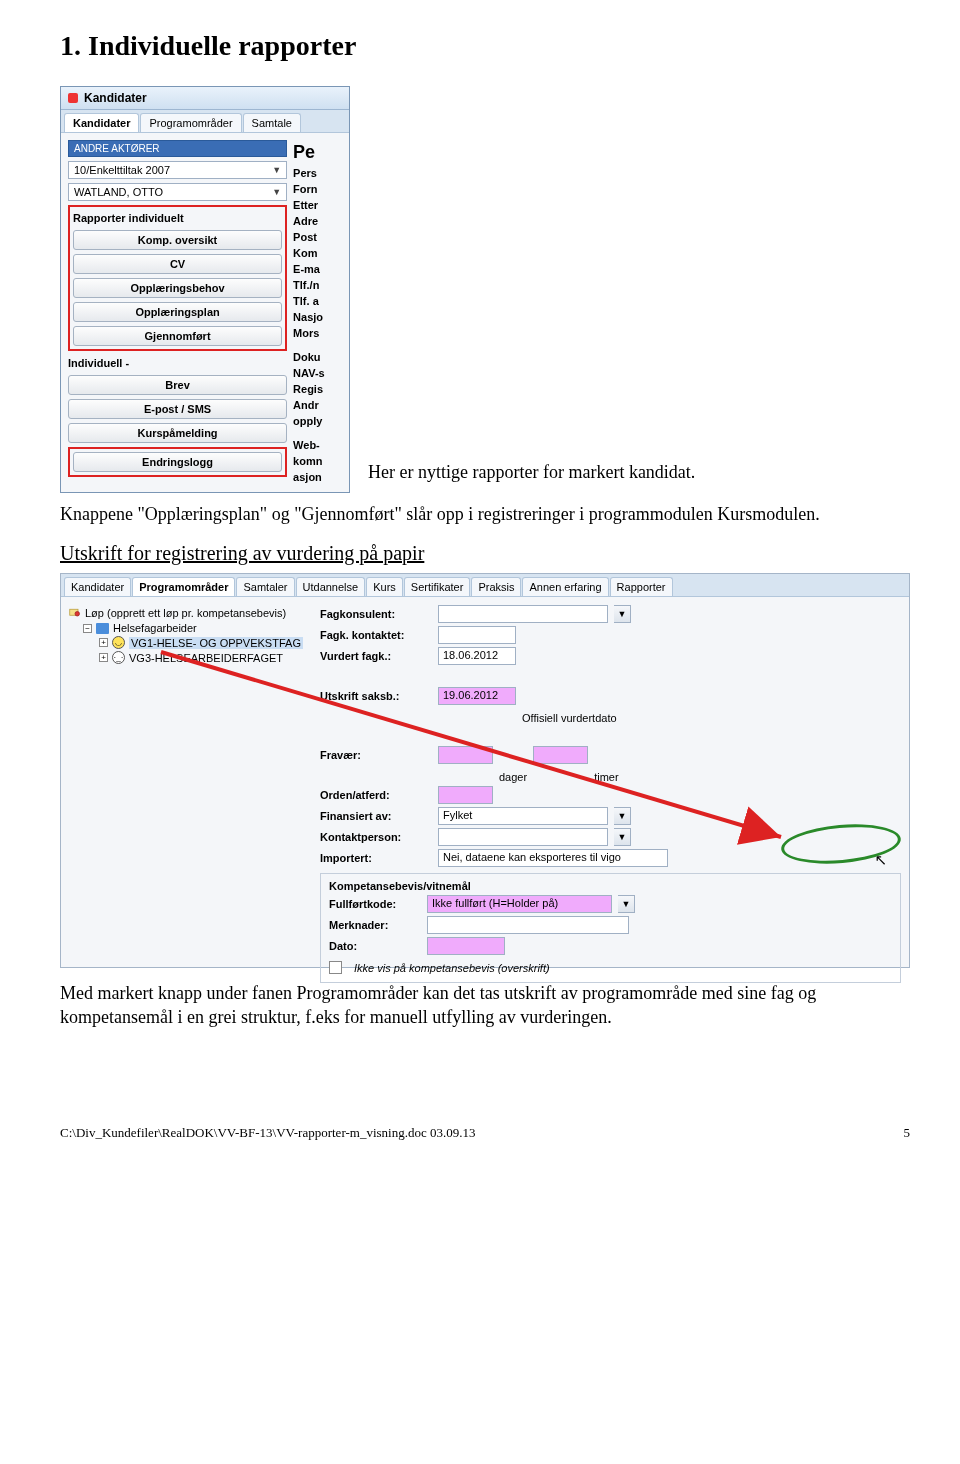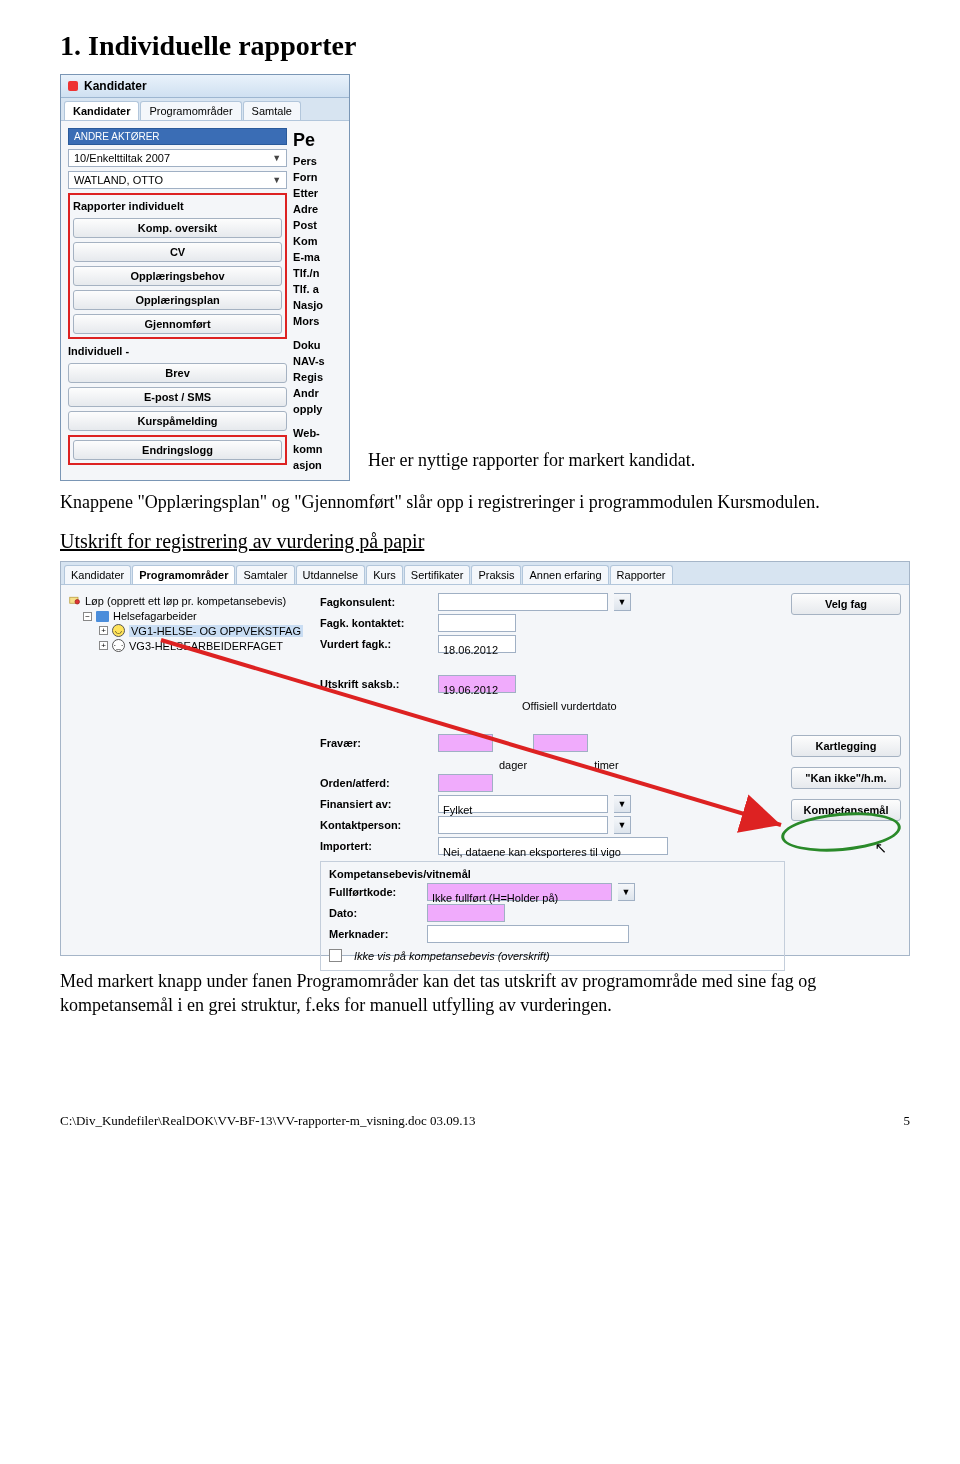--- a/index.html
+++ b/index.html
@@ -1,17 +1,17 @@
 <!DOCTYPE html>
 <html><head>
 <meta charset="utf-8">
 <style>
 * { box-sizing: border-box; margin: 0; padding: 0; }
 body { font-family: "Times New Roman", Times, serif; font-size: 18px; color: #000; background: #fff; width: 960px; padding: 30px 50px 20px 60px; }
-h1 { font-size: 28px; font-weight: bold; margin-bottom: 12px; font-family: Liberation Serif, serif; }
+h1 { font-size: 28px; font-weight: bold; margin-bottom: 24px; font-family: Liberation Serif, serif; }
 .intro-block { display: flex; align-items: flex-end; gap: 18px; margin-bottom: 10px; }
 .win-shell { border: 1px solid #7a96b5; background: #dfe9f5; width: 290px; font-family: Tahoma, Arial, sans-serif; font-size: 11px; }
 .titlebar { background: linear-gradient(#e9f2fb, #cfe0f1); padding: 4px 7px; display: flex; align-items: center; gap: 6px; border-bottom: 1px solid #9db6d1; font-size: 12px; font-weight: bold; }
 .title-dot { width: 10px; height: 10px; background: #e33; border-radius: 2px; }
 .tabs-row { display: flex; background: #d7e4f1; gap: 1px; padding: 3px 3px 0 3px; border-bottom: 1px solid #b2c6db; }
 .tab { background: #f4f7fb; border: 1px solid #b2c6db; border-bottom: none; border-radius: 3px 3px 0 0; padding: 3px 8px; font-size: 11px; }
 .tab.active { background: #fff; font-weight: bold; }
 .panel-body { background: #f4f6f9; padding: 7px; display: flex; gap: 6px; }
 .panel-col { display: flex; flex-direction: column; gap: 4px; width: 224px; }
 .right-slice { width: 50px; overflow: hidden; font-size: 11px; font-weight: bold; }
@@ -31,21 +31,21 @@
 .tree-icon { width: 12px; height: 12px; }
 .tree-items { margin-left: 14px; }
 .tree-row { display: flex; align-items: center; gap: 4px; padding: 1px 0; }
 .exp { width: 9px; height: 9px; border: 1px solid #888; font-size: 8px; line-height: 7px; text-align: center; background: #fff; }
 .face { width: 13px; height: 13px; border-radius: 50%; border: 1px solid #555; background: #ffe35a; display: flex; align-items: center; justify-content: center; font-size: 8px; }
 .folder { width: 13px; height: 11px; background: #4a8ddb; border-radius: 1px; }
 .tree-sel { background: #c9ddf3; padding: 0 2px; }
 .form-area { flex: 1; }
 .frow { display: flex; align-items: center; gap: 6px; margin-bottom: 3px; }
 .frow label { width: 112px; font-size: 11px; font-weight: bold; text-align: left; }
-.finput { background: #fff; border: 1px solid #a0b0c4; padding: 8px 4px; font-size: 11px; height: 18px; }
+.finput { background: #fff; border: 1px solid #a0b0c4; padding: 1px 4px; font-size: 11px; height: 18px; }
 .finput.y { background: #f0abfc; }
 .finput.wd { width: 170px; }
 .finput.dt { width: 78px; }
 .finput.sm { width: 55px; }
 .frow .txt { font-size: 11px; margin-top: 44px; }
 .drop-arrow { width: 17px; height: 18px; background: linear-gradient(#f5f7fa,#dde4ec); border: 1px solid #a0b0c4; border-left: none; font-size: 9px; text-align: center; line-height: 16px; }
 .inner-box { border: 1px solid #c4cedb; padding: 6px 8px 8px 8px; margin-top: 6px; }
 .inner-box .ihdr { font-weight: bold; font-size: 11px; margin-bottom: 3px; }
 .checkbox-row { display: flex; align-items: center; gap: 12px; margin-top: 6px; font-style: italic; }
 .cbx { width: 13px; height: 13px; border: 1px solid #888; background: #fff; }
@@ -221,41 +221,34 @@
           <div class="finput" style="width:230px">Nei, dataene kan eksporteres til vigo</div>
         </div>
       <div class="inner-box">
         <div class="ihdr">Kompetansebevis/vitnemål</div>
         <div class="frow">
             <label style="width:92px">Fullførtkode:</label>
             <div class="finput y" style="width:185px">Ikke fullført (H=Holder på)</div>
             <div class="drop-arrow">▼</div>
           </div>
         <div class="frow">
+            <label style="width:92px">Merknader:</label>
+            <div class="finput" style="width:202px"></div>
+          </div>
+        <div class="frow">
             <label style="width:92px">Dato:</label>
             <div class="finput dt y"></div>
-          </div>
-        <div class="frow">
-            <label style="width:92px">Merknader:</label>
-            <div class="finput" style="width:202px"></div>
           </div>
         <div class="checkbox-row">
           <span class="cbx"></span>
           <span>Ikke vis på kompetansebevis (overskrift)</span>
         </div>
       </div>
     </div>
 
-    <div class="side-btns">
-      <div class="vbtn">Velg fag</div>
-      <div style="height:100px"></div>
-      <div class="vbtn">Kartlegging</div>
-      <div class="vbtn">"Kan ikke"/h.m.</div>
-      <div class="vbtn">Kompetansemål</div>
-    </div>
 
     <svg class="red-arrow" style="left:90px;top:45px;width:660px;height:220px">
       <defs>
           <marker id="ah" markerWidth="12" markerHeight="12" refX="10" refY="5" orient="auto">
             <path d="M0,0 L10,5 L0,10 z" fill="#d22"></path>
           </marker>
         </defs>
       <line x1="10" y1="10" x2="630" y2="195" stroke="#d22" stroke-width="4" marker-end="url(#ah)"></line>
     </svg>
     <div class="circle-annot"></div>

